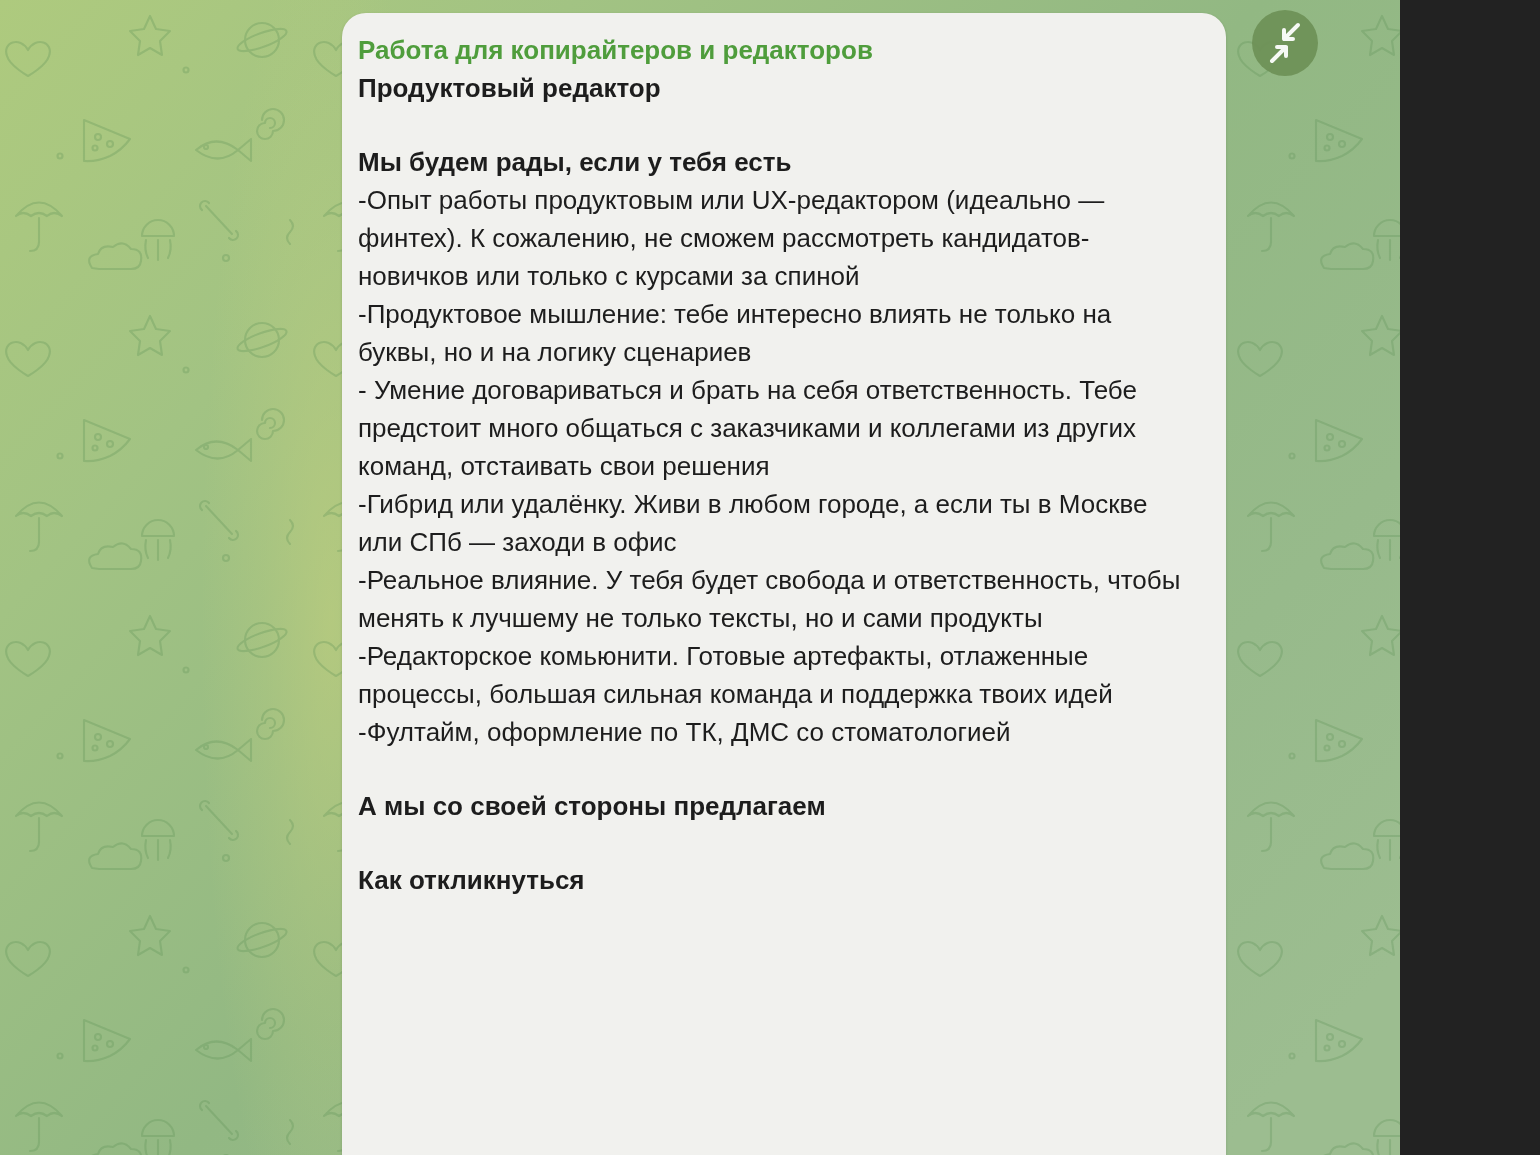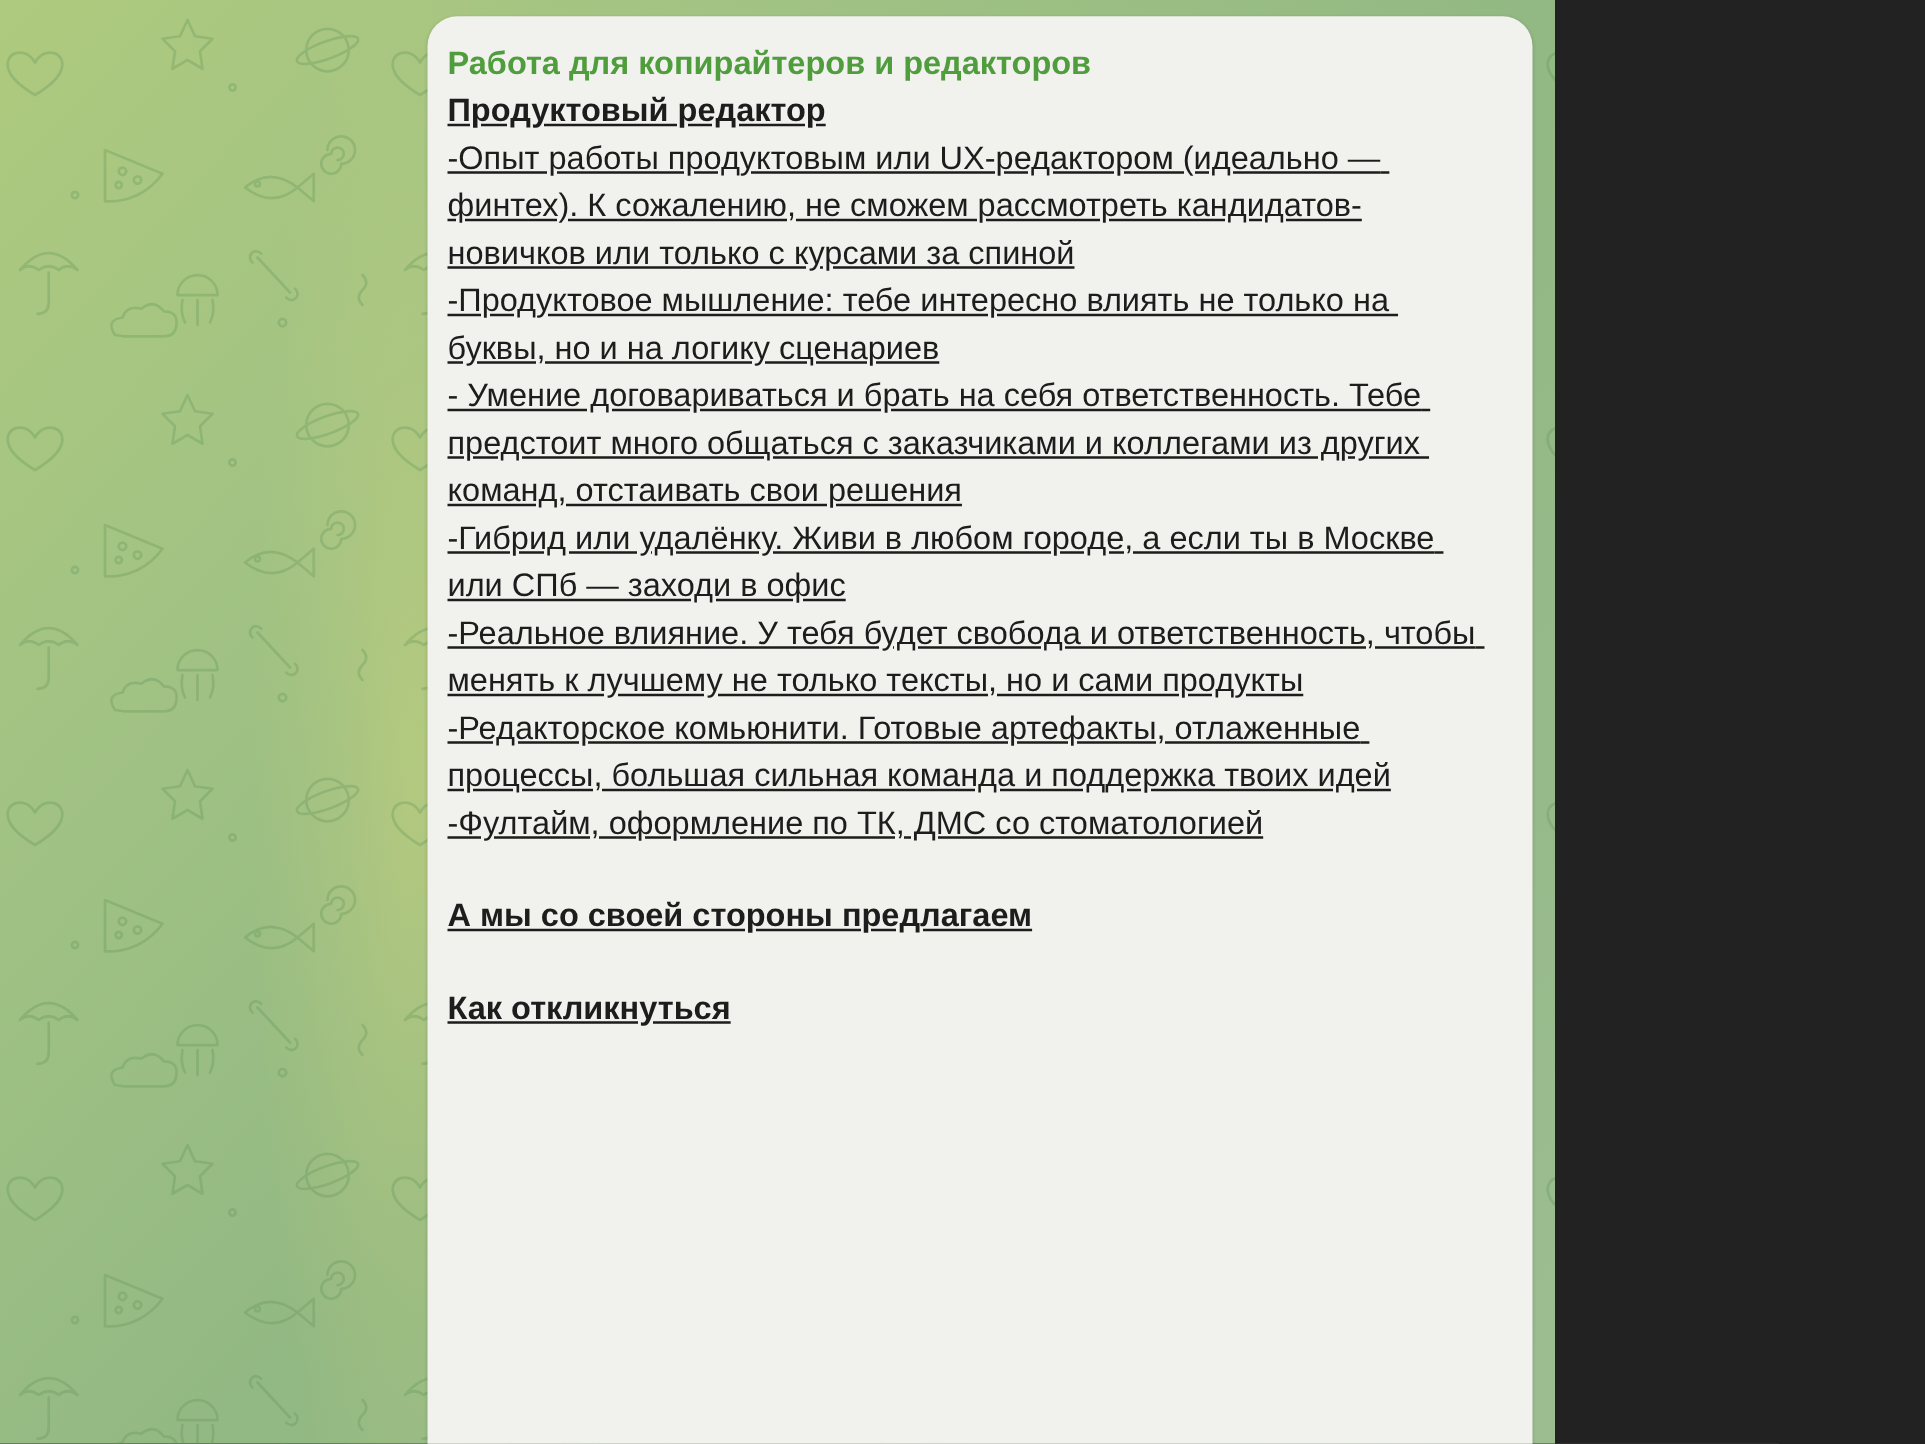--- a/index.html
+++ b/index.html
@@ -1,18 +1,18 @@
 <!DOCTYPE html>
 <html style="--channel-green: #4f9d3c; --bubble-bg: #f1f1ee; --text-color: #1d1d1d; --button-green: #6e9157; --bg-yellow-green: #aeca7e; --bg-sage-green: #92b883; --bg-doodle-stroke: #5d9155;"><head>
 <meta charset="utf-8">
 <style>
   html,body{margin:0;padding:0;background:#222;}
   .screen{
     position:relative;
-    width:1244px;height:1155px;
+    width:1400px;height:1155px;
     overflow:hidden;
     font-family:"Liberation Sans","DejaVu Sans",sans-serif;
   }
   .bg{position:absolute;left:0;top:0;width:1540px;height:1155px;display:block;}
   .doodles{
     stroke:#5d9155;fill:none;opacity:.30;
     stroke-width:2.2;stroke-linecap:round;stroke-linejoin:round;
   }
   .bubble{
     position:absolute;
@@ -27,21 +27,20 @@
     color:var(--channel-green,#4f9d3c);
     font-weight:bold;
     font-size:26px;line-height:38px;
     cursor:pointer;
   }
   .block{
     white-space:pre-wrap;
     color:var(--text-color,#1d1d1d);
     font-size:26px;line-height:38px;
     margin-top:36px;
-    text-decoration:underline;
   }
   .block.bold{font-weight:bold;}
   .block.tight{margin-top:0;}
   .collapse-btn{
     position:absolute;left:1252px;top:10px;
     width:66px;height:66px;border-radius:50%;
     background:var(--button-green,#6e9157);
     opacity:.92;
     border:none;padding:0;margin:0;
     display:flex;align-items:center;justify-content:center;
@@ -101,20 +100,21 @@
     </defs>
     <rect x="0" y="0" width="1540" height="1155" fill="url(#bgGrad)"></rect>
     <ellipse cx="331" cy="620" rx="130" ry="700" fill="url(#glowG)"></ellipse>
     <rect x="0" y="0" width="1540" height="1155" fill="url(#dood)"></rect>
   </svg>
 
   <div class="bubble">
     <div class="channel">Работа для копирайтеров и редакторов</div>
     <div>
         <div class="block bold tight">Продуктовый редактор</div>
+        <div class="block bold">Мы будем рады, если у тебя есть</div>
         <div class="block tight">-Опыт работы продуктовым или UX-редактором (идеально — финтех). К сожалению, не сможем рассмотреть кандидатов-новичков или только с курсами за спиной
 -Продуктовое мышление: тебе интересно влиять не только на буквы, но и на логику сценариев
 - Умение договариваться и брать на себя ответственность. Тебе предстоит много общаться с заказчиками и коллегами из других команд, отстаивать свои решения</div>
         <div class="block tight">-Гибрид или удалёнку. Живи в любом городе, а если ты в Москве или СПб — заходи в офис
 -Реальное влияние. У тебя будет свобода и ответственность, чтобы менять к лучшему не только тексты, но и сами продукты
 -Редакторское комьюнити. Готовые артефакты, отлаженные процессы, большая сильная команда и поддержка твоих идей
 -Фултайм, оформление по ТК, ДМС со стоматологией</div>
         <div class="block bold">А мы со своей стороны предлагаем</div>
         <div class="block bold">Как откликнуться</div>
       </div>

